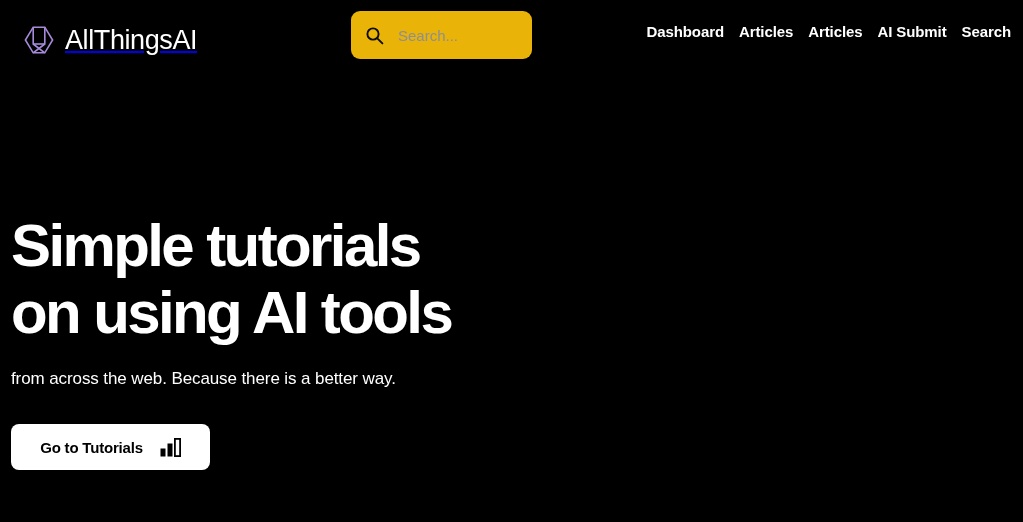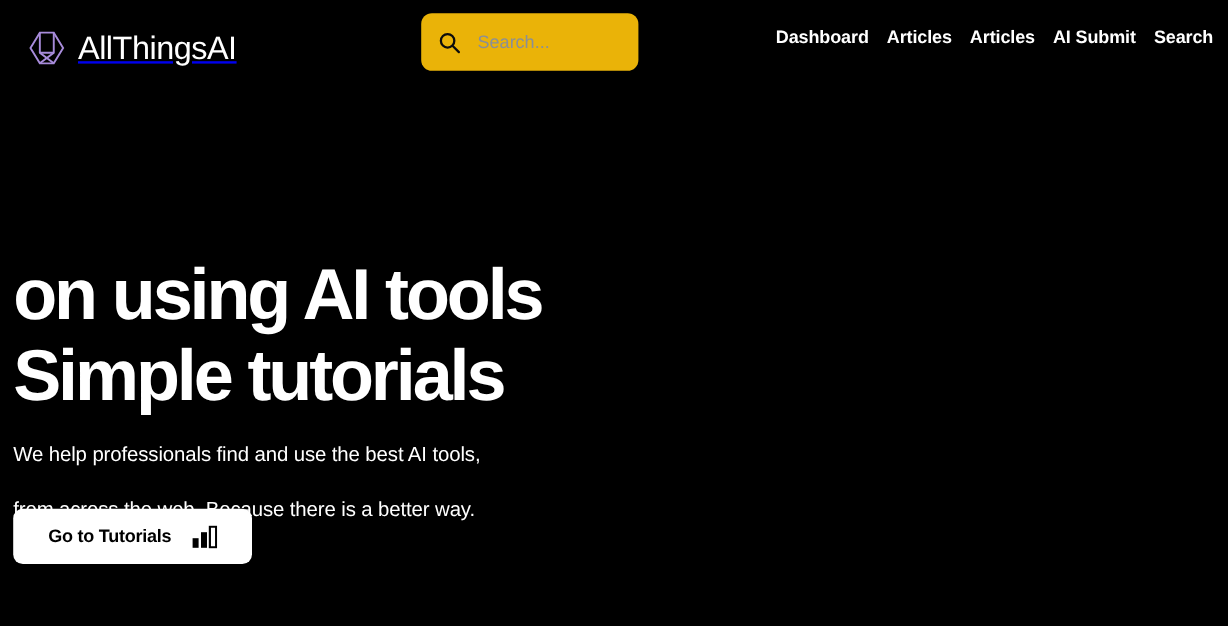--- a/index.html
+++ b/index.html
@@ -198,23 +198,22 @@
     <a class="nav-link" href="#">Dashboard</a>
     <a class="nav-link" href="#">Articles</a>
     <a class="nav-link" href="#">Articles</a>
     <a class="nav-link" href="#">AI Submit</a>
     <a class="nav-link" href="#">Search</a>
   </nav>
 
 </div>
 
 <div class="hero">
+  <h1 class="hero-title">Simple tutorials</h1>
   <h1 class="hero-title">on using AI tools</h1>
-  <h1 class="hero-title">Simple tutorials</h1>
-  <p class="hero-sub">We help professionals find and use the best AI tools,</p>
   <p class="hero-sub">from across the web. Because there is a better way.</p>
 </div>
 
 <button class="cta">
   <span class="cta-label">Go to Tutorials</span>
   <span>
     <svg class="cta-icon" viewBox="0 0 21 19" xmlns="http://www.w3.org/2000/svg">
       <rect x="0.5" y="10.5" width="5" height="8" fill="#000000"></rect>
       <rect x="7.5" y="5.5" width="5" height="13" fill="#000000"></rect>
       <rect x="14.9" y="0.9" width="5.2" height="17.2" fill="none" stroke="#000000" stroke-width="1.8"></rect>

